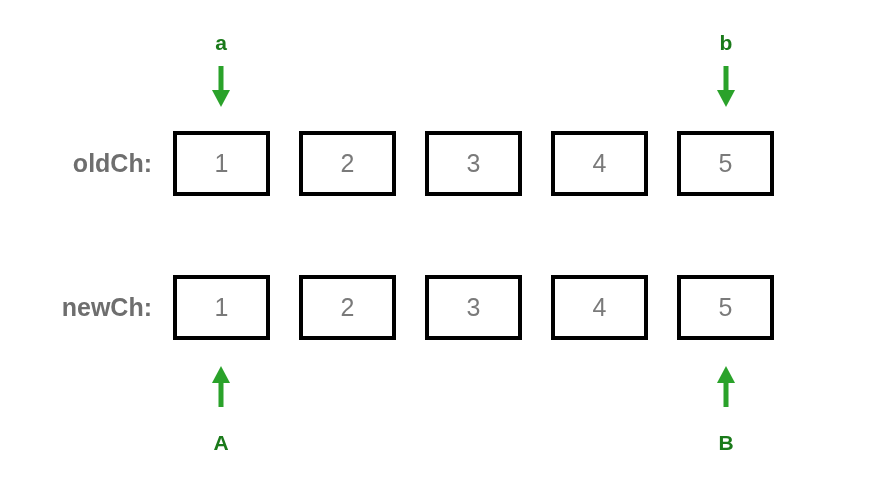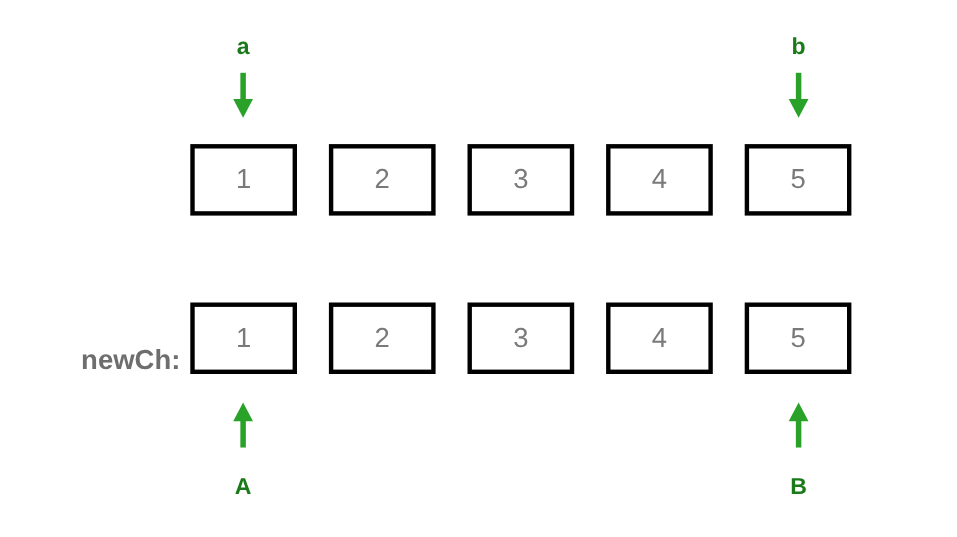--- a/index.html
+++ b/index.html
@@ -26,21 +26,21 @@
     font-size: 25px;
     font-weight: bold;
     color: #6e6e6e;
     letter-spacing: 0px;
     white-space: nowrap;
     text-align: right;
     right: 0;
     line-height: 1;
   }
   #label-oldch-wrap { position: absolute; left: 0; top: 151px; width: 152px; height: 26px; }
-  #label-newch-wrap { position: absolute; left: 12px; top: 295px; width: 152px; height: 26px; margin-top: 20px; }
+  #label-newch-wrap { position: absolute; left: 0; top: 295px; width: 152px; height: 26px; }
 
   
   .cell {
     position: absolute;
     width: 97px;
     height: 65px;
     border: 4px solid #000000;
     box-sizing: border-box;
     background: #ffffff;
     display: flex;
@@ -84,20 +84,23 @@
       <polygon points="3,24 21,24 12,41" fill="#2aa22a"></polygon>
     </svg>
   </div>
   <div class="arrow" id="arrow-b" style="left:714px; top:66px;">
     <svg width="24" height="42" viewBox="0 0 24 42" xmlns="http://www.w3.org/2000/svg">
       <rect x="9.5" y="0" width="5" height="26" fill="#2aa22a"></rect>
       <polygon points="3,24 21,24 12,41" fill="#2aa22a"></polygon>
     </svg>
   </div>
 
+  <div id="label-oldch-wrap">
+    <div class="row-label">oldCh:</div>
+  </div>
 
   <div class="cell" style="left:173px; top:131px;">
     <span class="cell-value">1</span>
   </div>
   <div class="cell" style="left:299px; top:131px;">
     <span class="cell-value">2</span>
   </div>
   <div class="cell" style="left:425px; top:131px;">
     <span class="cell-value">3</span>
   </div>

